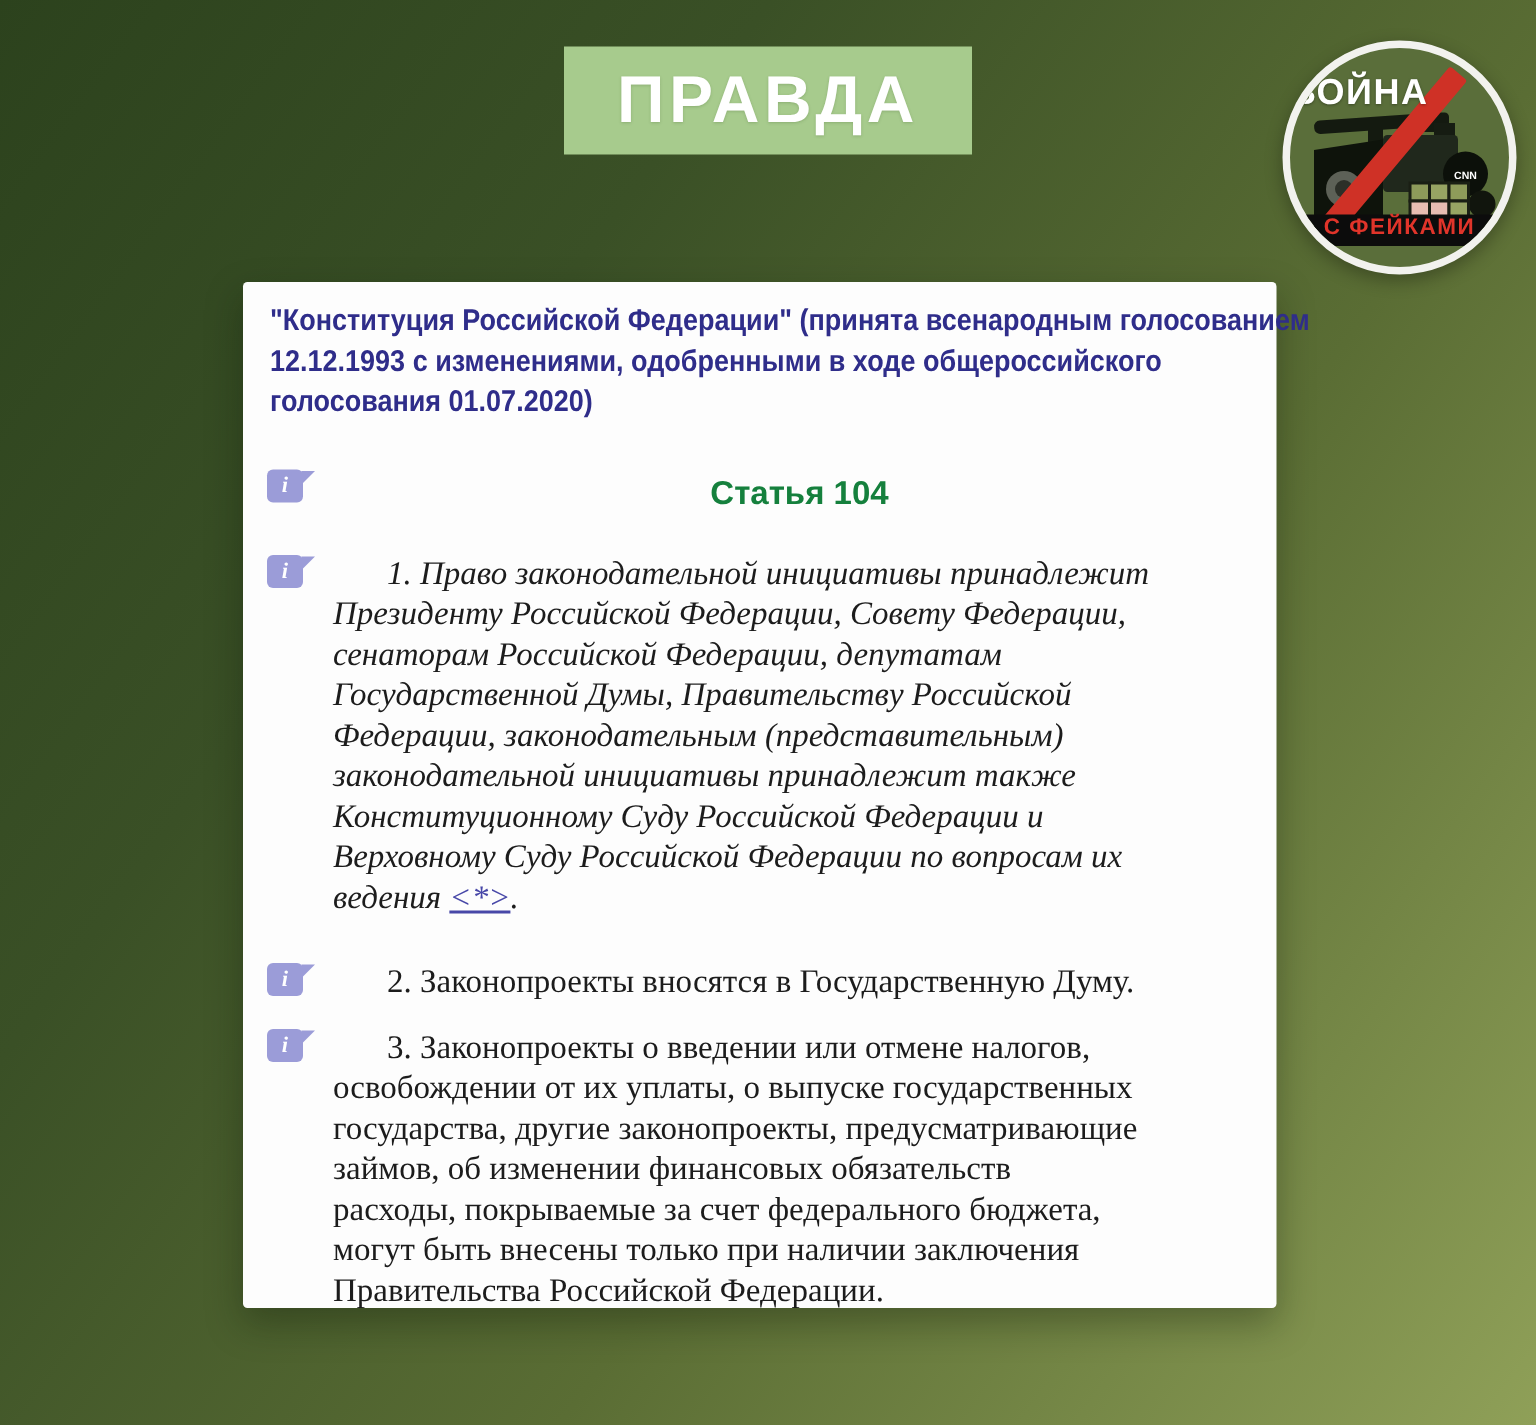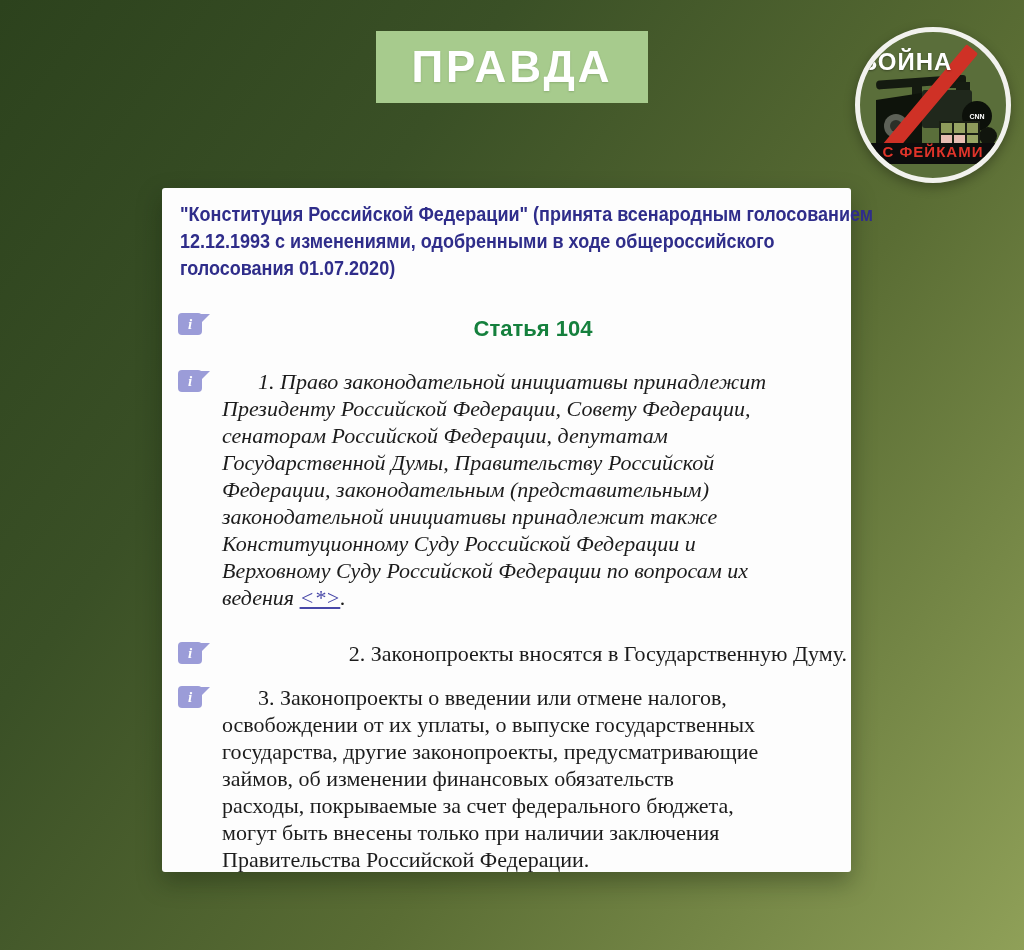--- a/index.html
+++ b/index.html
@@ -53,21 +53,21 @@
     position:absolute;left:60px;top:128px;width:622px;text-align:center;
     color:#15803d;font-size:22px;font-weight:700;
   }
   .doc-body{
     position:absolute;left:60px;top:0;width:625px;
     font-family:"Liberation Serif","DejaVu Serif",serif;
     color:#1c1c1c;font-size:22px;
   }
   .para{position:absolute;left:0;width:625px;}
   .para-1{top:180px;font-style:italic;}
-  .para-2{top:452px;text-align:right;}
+  .para-2{top:452px;}
   .para-3{top:496px;}
   .doc-line{height:27px;line-height:27px;white-space:nowrap;}
   .indent{padding-left:36px;}
   .doc-link{color:#4848a8;text-decoration:underline;cursor:pointer;}
   
   .info-icon{
     position:absolute;left:16px;width:24px;height:22px;background:#9b9cd8;border-radius:4px;
     color:#ffffff;display:flex;align-items:center;justify-content:center;
     font-family:"Liberation Serif",serif;font-style:italic;font-weight:700;font-size:15px;
     cursor:pointer;

